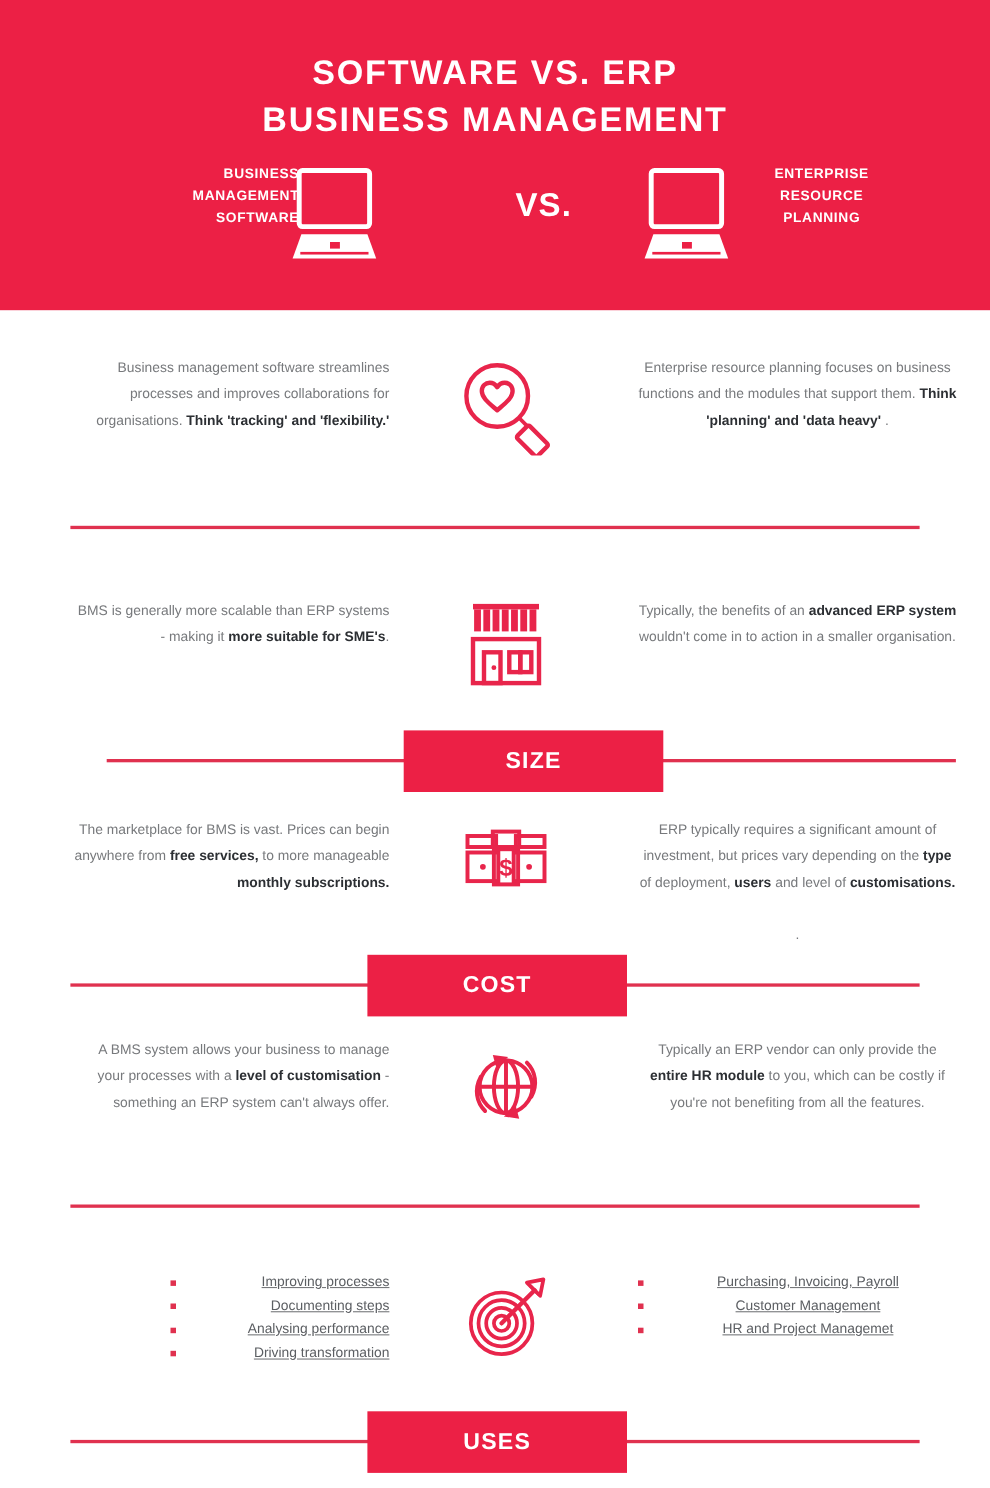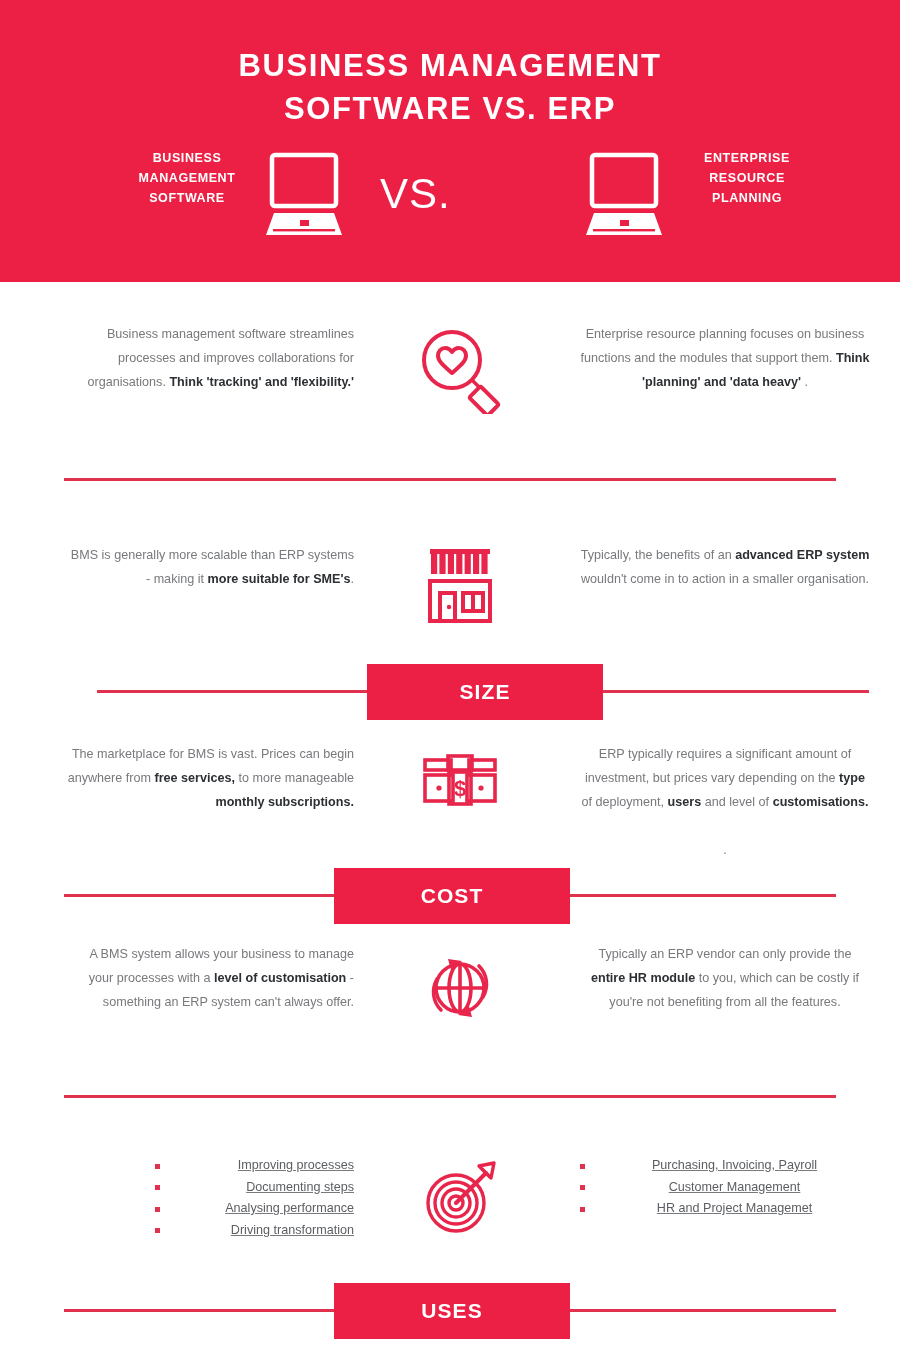--- a/index.html
+++ b/index.html
@@ -23,32 +23,32 @@
   .header-title span { display:block; }
 
   .compare-row {
     position:absolute; left:0; top:148px; width:900px; height:100px;
   }
   .side-label {
     position:absolute; top:0; width:170px;
     color:#ffffff; font-size:12.5px; font-weight:bold;
     letter-spacing:0.6px; line-height:20px;
   }
-  .side-label.left  { left:102px; text-align:center; }
+  .side-label.left  { left:102px; text-align:right; }
   .side-label.right { left:662px; text-align:center; }
   .side-label span { display:block; }
 
   .laptop { position:absolute; top:3px; width:88px; height:90px; }
   .laptop.left  { left:260px; }
   .laptop.right { left:580px; }
 
   .vs-text {
     position:absolute; left:380px; top:22px; width:140px;
-    text-align:left; color:#ffffff;
-    font-size:42px; font-weight:normal; letter-spacing:1px;
+    text-align:right; color:#ffffff;
+    font-size:30px; font-weight:bold; letter-spacing:1px;
   }
 
   
   .section { position:absolute; left:0; width:900px; }
 
   .col {
     position:absolute; top:0; width:290px;
     font-size:12.6px; line-height:24px; color:#77797c;
   }
   .col.left  { left:64px;  text-align:right; }
@@ -86,22 +86,22 @@
     display:flex; align-items:center; justify-content:center;
     font-size:21px; font-weight:bold; letter-spacing:1.1px;
   }
 </style>
 </head>
 <body>
 
 <div class="header">
 
   <div class="header-title">
+    <span>SOFTWARE VS. ERP</span>
     <span>BUSINESS MANAGEMENT</span>
-    <span>SOFTWARE VS. ERP</span>
   </div>
 
   <div class="compare-row">
 
     <div class="side-label left">
       <span>BUSINESS</span>
       <span>MANAGEMENT</span>
       <span>SOFTWARE</span>
     </div>
 

